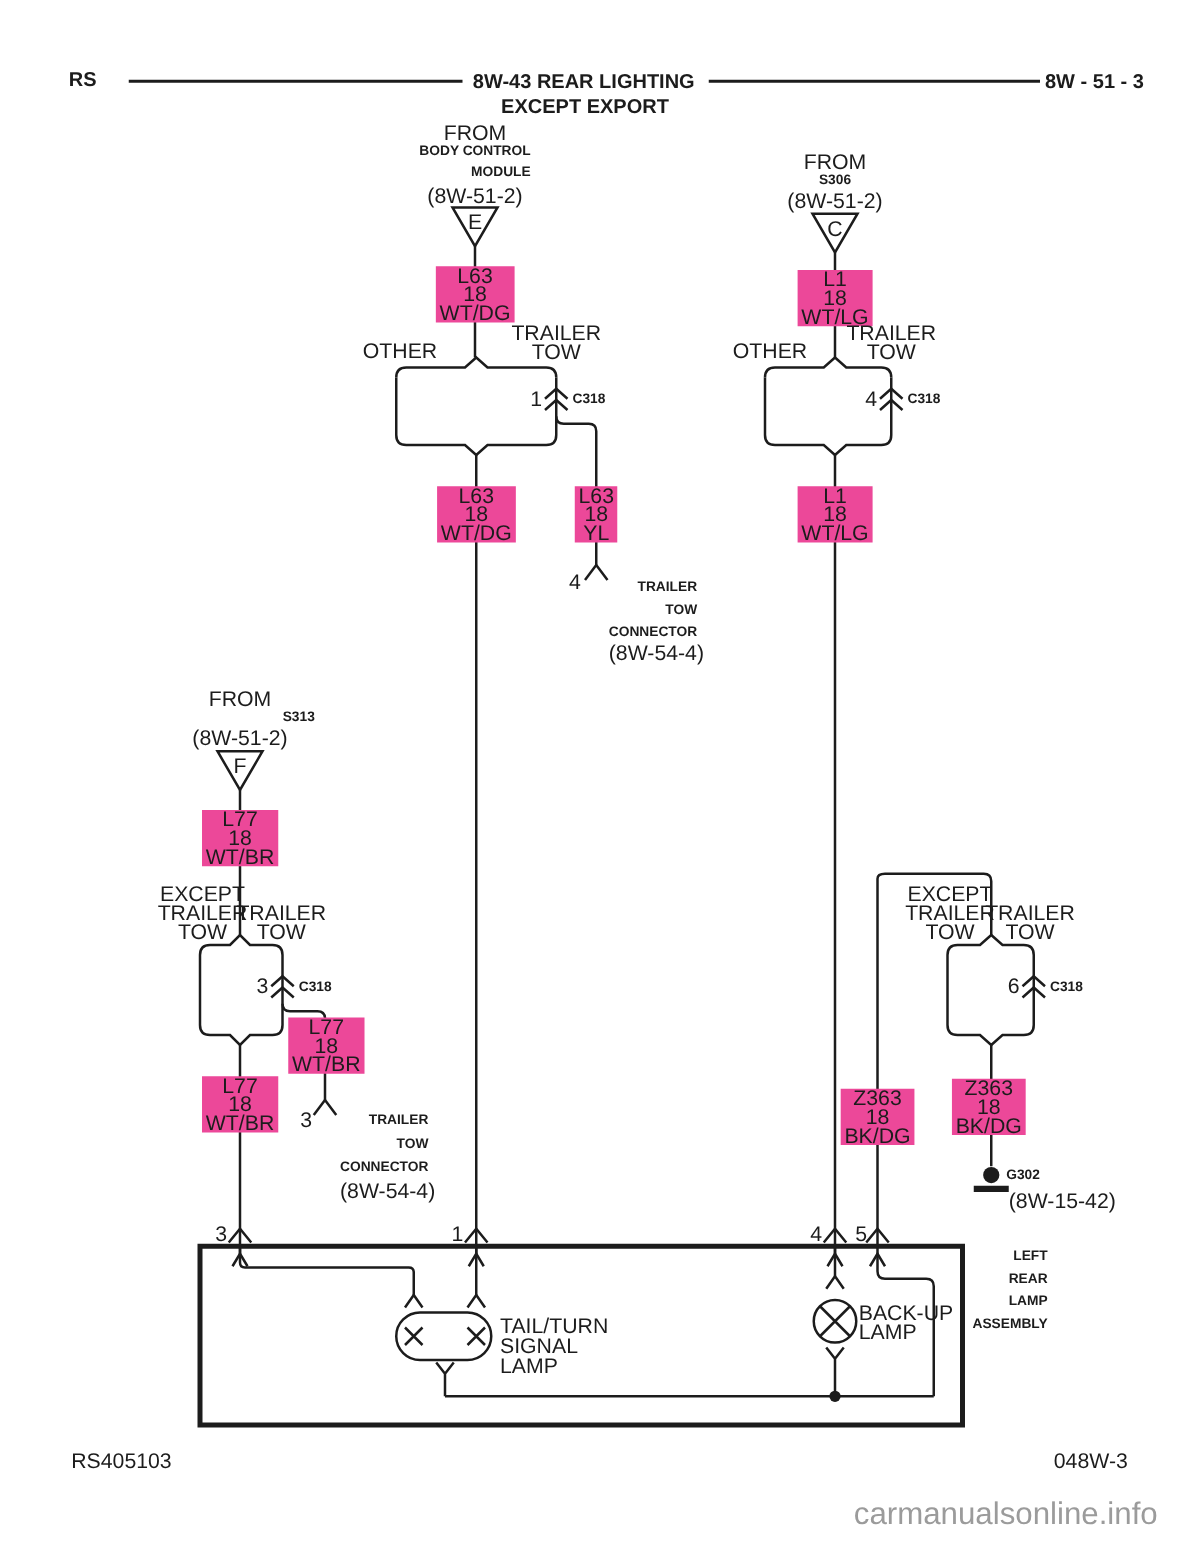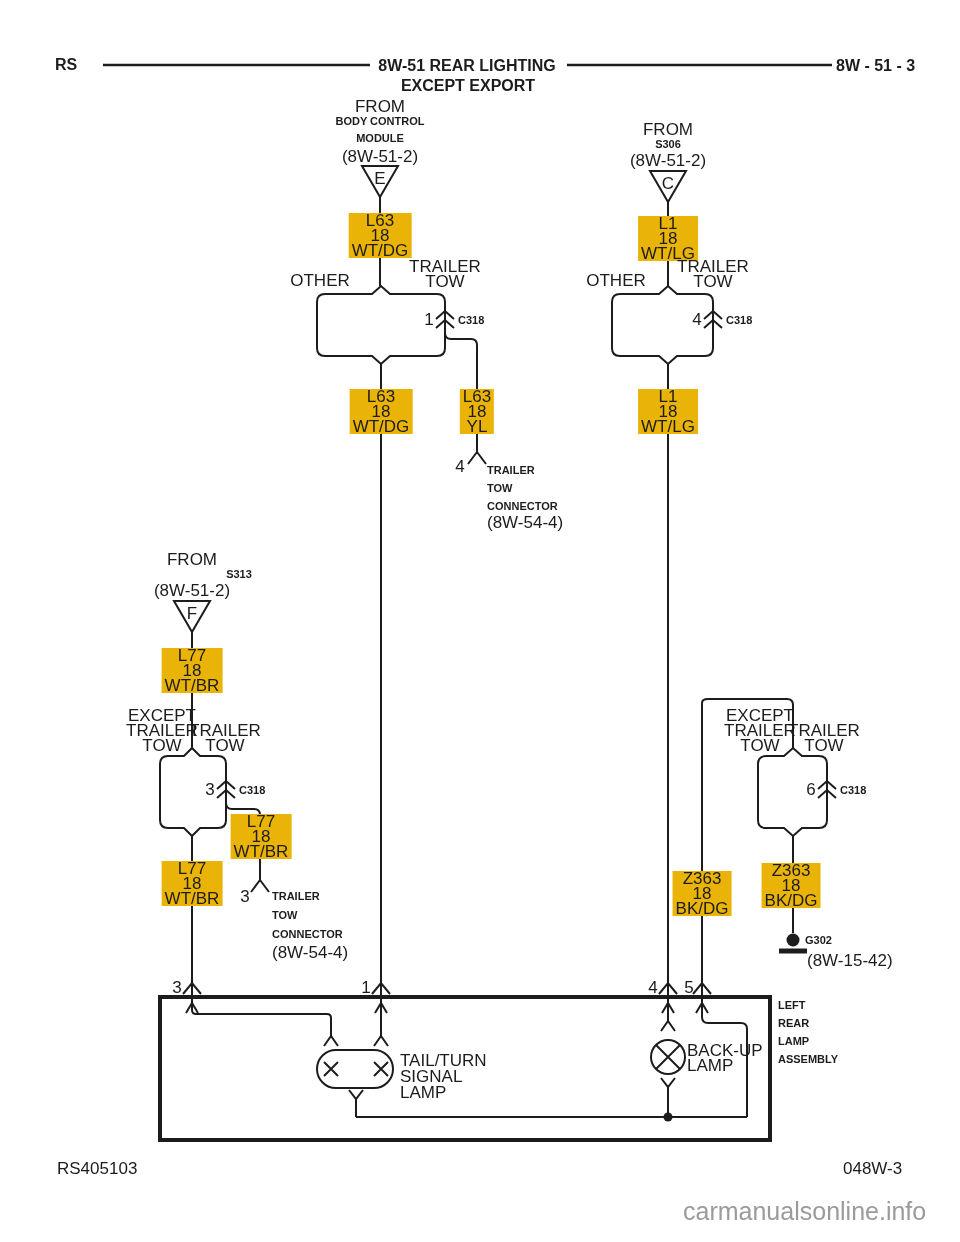--- a/index.html
+++ b/index.html
@@ -3,27 +3,27 @@
 <meta charset="utf-8">
 <style>
   html,body{margin:0;padding:0;background:#fff;}
   #page{position:relative;width:960px;height:1242px;background:#ffffff;overflow:hidden;
         font-family:"Liberation Sans",sans-serif;color:#1c1c1c;}
   #wiring{position:absolute;left:0;top:0;}
   .lbl{position:absolute;white-space:pre-line;line-height:15px;font-size:17px;}
   .cx{transform:translateX(-50%);text-align:center;}
   .c{transform:translate(-50%,-50%);text-align:center;}
   .ml{transform:translateY(-50%);}
-  .b{font-weight:bold;}
+  .b{font-weight:bold;text-align:right;}
   .s15{font-size:11px;line-height:17px;}
   .s16{font-size:16px;line-height:18px;}
   .lh18{line-height:18px;}
   .lh19{line-height:19px;}
   .lh16{line-height:16px;}
-  .bg{background:#eab308;padding:0 3px;}
+  .bg{background:#ec4899;padding:0 3px;}
   .wm{font-size:25px;color:#9b9b9b;letter-spacing:0px;}
 </style>
 </head>
 <body>
 
 <div id="page">
 
   <svg id="wiring" width="960" height="1242" viewBox="0 0 960 1242" fill="none" stroke="#1c1c1c" stroke-width="2">
 
     <g stroke-width="2.5">
@@ -133,21 +133,21 @@
       <path d="M661,1078 L668,1087 L675,1078 M668,1087 V1117"></path>
     </g>
     <g>
       <path d="M702,997 V1017 Q702,1023 708,1023 L741,1023 Q747,1023 747,1029 V1117"></path>
       <path d="M356,1117 H747"></path>
       <circle cx="668" cy="1117" r="4.5" fill="#1c1c1c" stroke="none"></circle>
     </g>
   </svg>
 
   <div class="lbl b s16" style="left:55px;top:56px;">RS</div>
-  <div class="lbl b s16 cx" style="left:467px;top:57px;">8W-51 REAR LIGHTING</div>
+  <div class="lbl b s16 cx" style="left:467px;top:57px;">8W-43 REAR LIGHTING</div>
   <div class="lbl b s16 cx" style="left:468px;top:77px;">EXCEPT EXPORT</div>
   <div class="lbl b s16" style="left:836px;top:57px;">8W - 51 - 3</div>
 
   <div class="lbl cx" style="left:380px;top:99px;">FROM</div>
   <div class="lbl b s15 cx" style="left:380px;top:113px;">BODY CONTROL
 MODULE</div>
   <div class="lbl cx" style="left:380px;top:149px;">(8W-51-2)</div>
   <div class="lbl c" style="left:380px;top:178px;">E</div>
   <div class="lbl cx bg" style="left:380px;top:213px;">L63
 18

